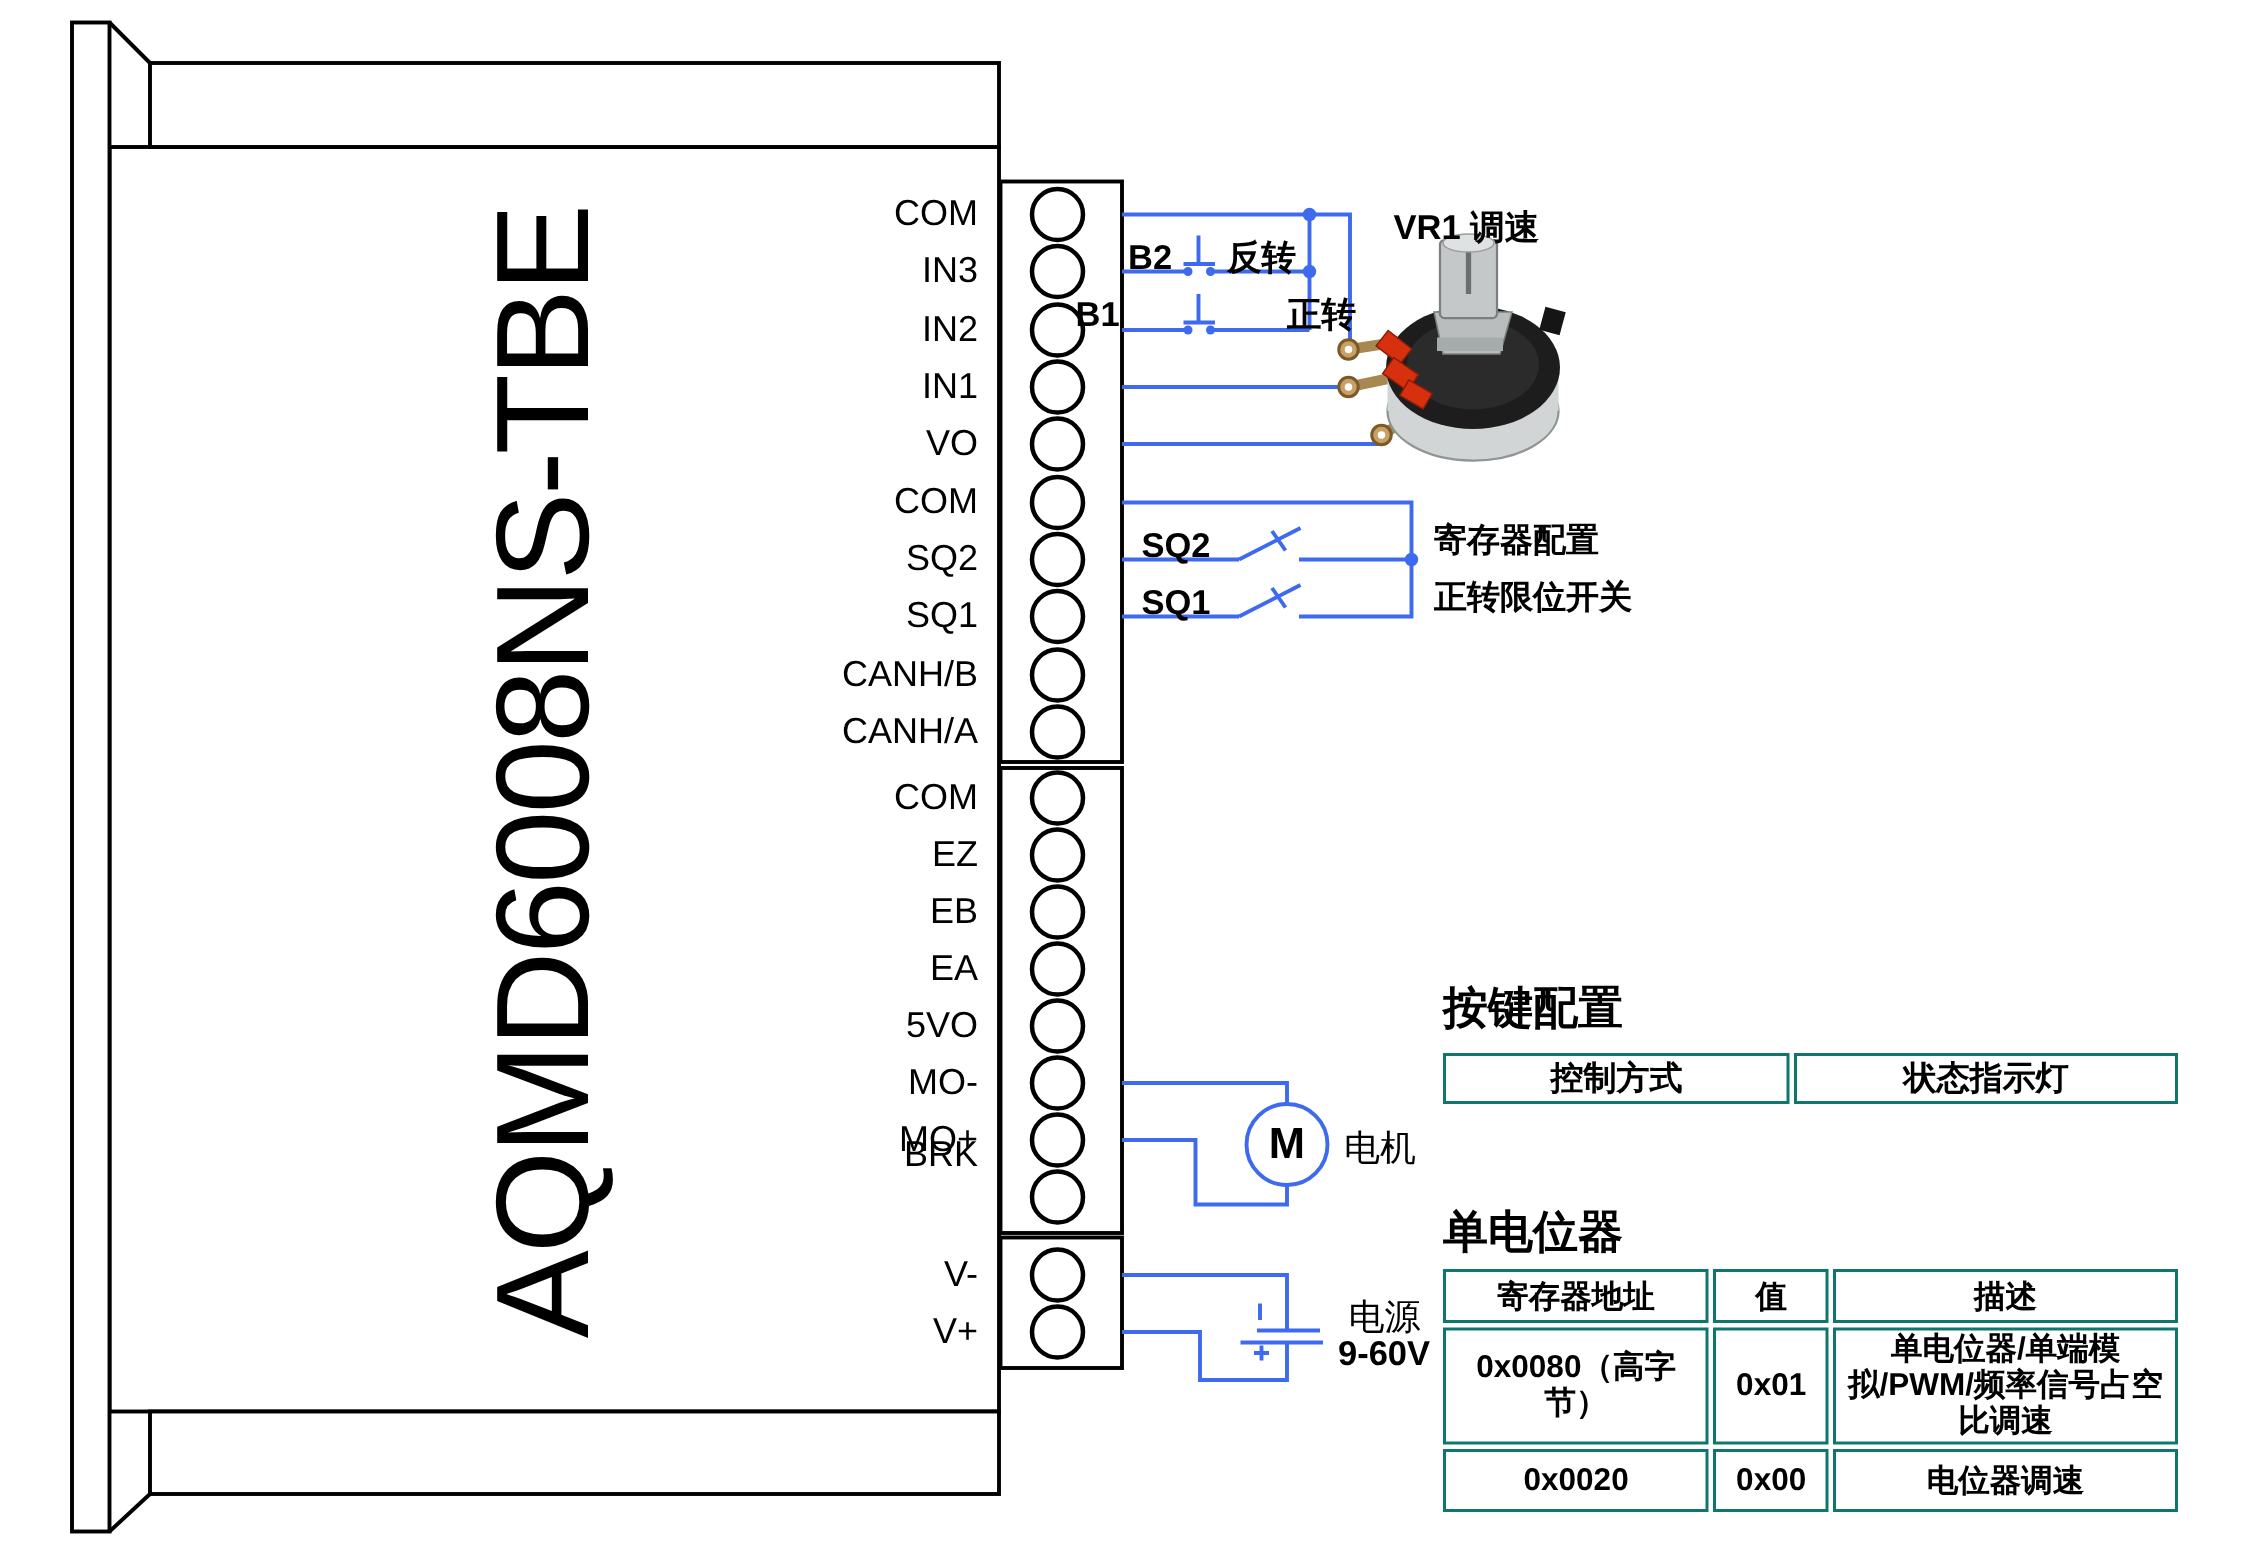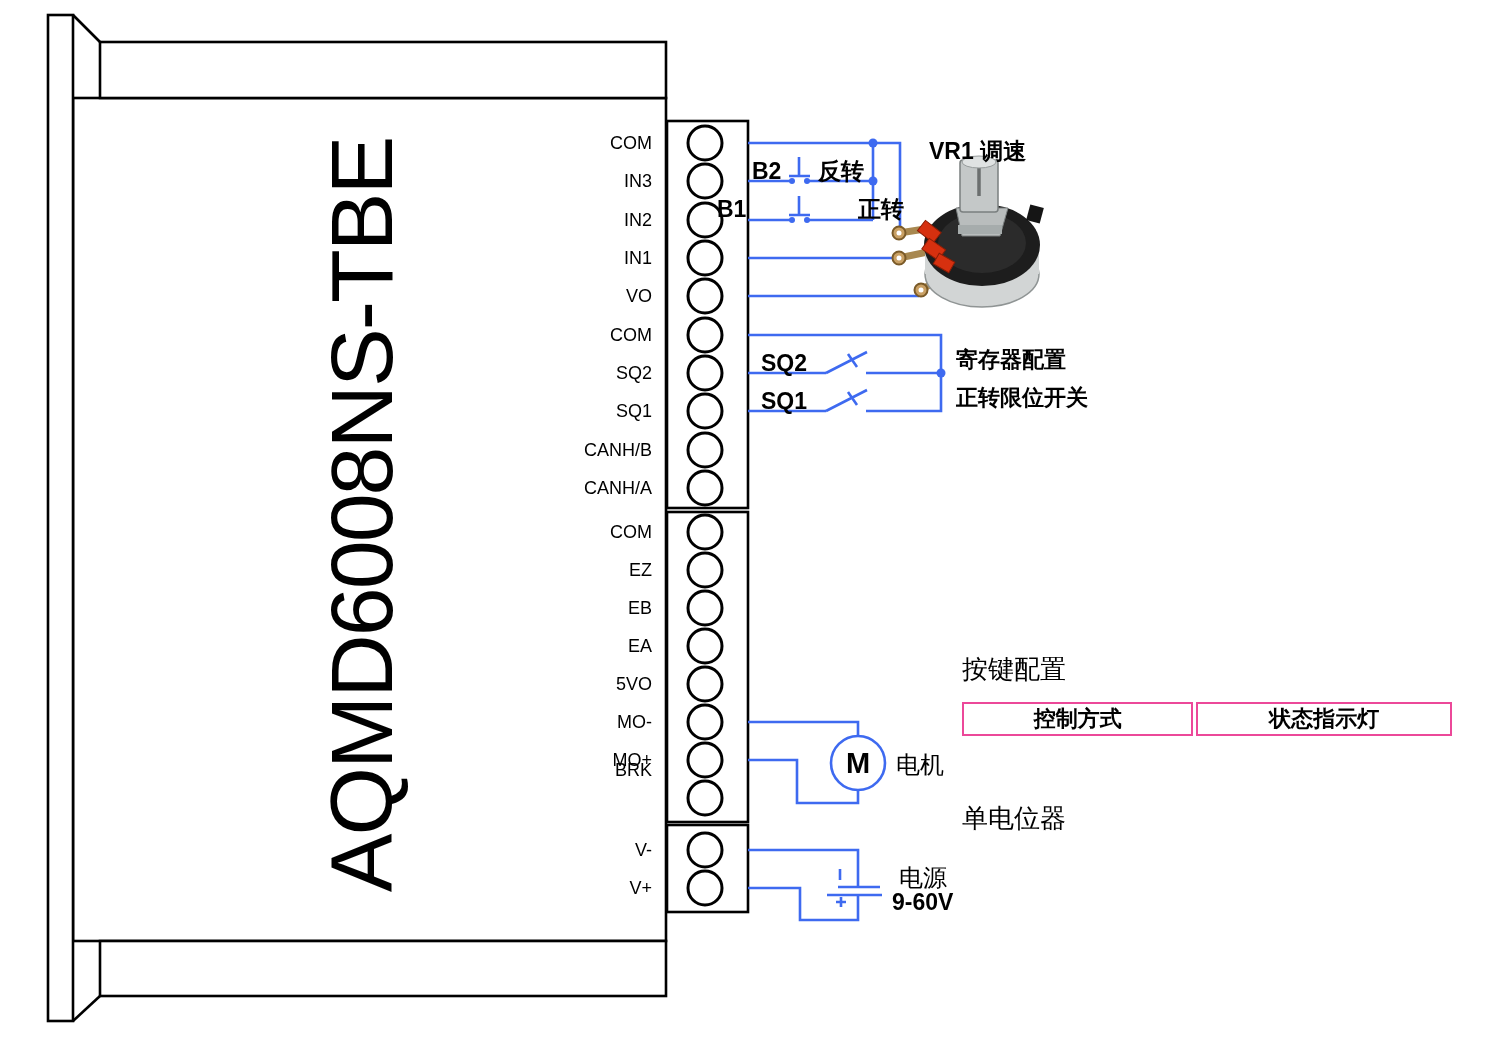--- a/index.html
+++ b/index.html
@@ -4,41 +4,41 @@
 <style>
   html,body { margin:0; padding:0; background:#ffffff; }
   #stage {
     position:relative; width:1500px; height:1041px; background:#fff;
     font-family:"Liberation Sans", sans-serif; color:#000; overflow:hidden;
   }
   #diagram-svg { position:absolute; left:0; top:0; z-index:1; }
   .lbl { position:absolute; z-index:2; white-space:nowrap; }
   .tlabel {
     position:absolute; z-index:2; right:848px; width:220px; text-align:right;
-    font-size:18px; line-height:28px; color:#000; white-space:nowrap;
+    font-size:24px; line-height:28px; color:#000; white-space:nowrap;
   }
   .bold22 { font-weight:bold; font-size:22px; }
   .bold23 { font-weight:bold; font-size:23px; }
   .bold24 { font-weight:normal; font-size:24px; }
-  .section-title { font-weight:normal; font-size:26px; }
+  .section-title { font-weight:bold; font-size:30px; }
   .model-text {
     position:absolute; left:-20px; top:455px; width:764px; height:120px;
     line-height:120px; text-align:center; font-size:88px; letter-spacing:-2px;
     transform:rotate(-90deg); z-index:2; white-space:nowrap;
   }
   .motor-m {
     position:absolute; left:830px; top:747px; width:56px; text-align:center;
     font-size:29px; font-weight:bold; z-index:2;
   }
   table.cfg-table {
     position:absolute; z-index:2; border-collapse:separate; border-spacing:3px;
     table-layout:fixed;
   }
   table.cfg-table td {
-    border:2px solid #ec4899; font-weight:bold; text-align:center;
+    border:2px solid #0f766e; font-weight:bold; text-align:center;
     vertical-align:middle; padding:0 3px; color:#000;
   }
   #keys-table { left:959px; top:699px; width:496px; }
   #keys-table td { font-size:22px; }
   #keys-table .hrow td { height:28px; }
   #keys-table .drow td { height:34px; }
   #registers-table { left:959px; top:843px; width:496px; }
   #registers-table td { font-size:21px; }
   #registers-table .hrow td { height:32px; }
   #registers-table .r1 td { height:74px; line-height:24px; }
@@ -210,14 +210,38 @@
       </colgroup>
     <tbody>
         <tr class="hrow">
       <td>控制方式</td>
       <td>状态指示灯</td>
     </tr>
   </tbody>
     </table>
 
   <div class="lbl section-title" style="left:962px; top:801px">单电位器</div>
+  <table id="registers-table" class="cfg-table">
+    <colgroup>
+        <col style="width:176px">
+        <col style="width:76px">
+        <col style="width:228px">
+      </colgroup>
+    <tbody>
+        <tr class="hrow">
+      <td>寄存器地址</td>
+      <td>值</td>
+      <td>描述</td>
+    </tr>
+    <tr class="r1">
+      <td>0x0080（高字节）</td>
+      <td>0x01</td>
+      <td>单电位器/单端模拟/PWM/频率信号占空比调速</td>
+    </tr>
+    <tr class="r2">
+      <td>0x0020</td>
+      <td>0x00</td>
+      <td>电位器调速</td>
+    </tr>
+  </tbody>
+    </table>
 
 </div>
 
 </body></html>

